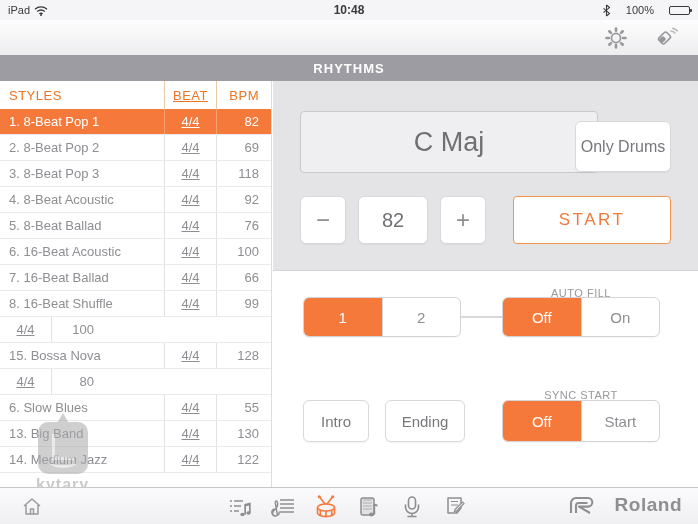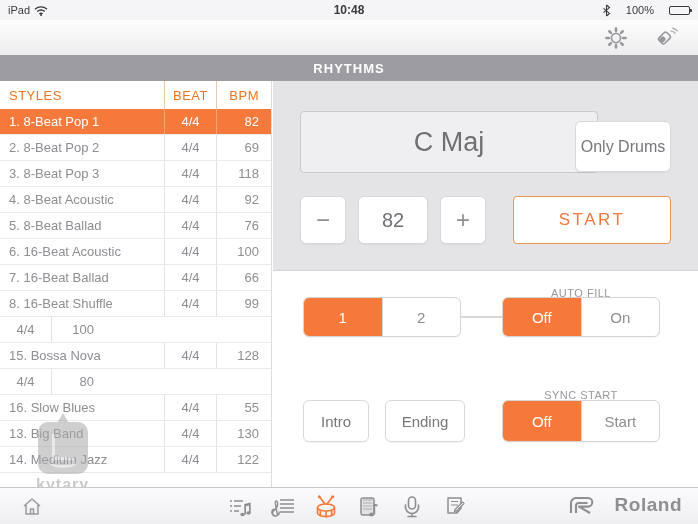--- a/index.html
+++ b/index.html
@@ -23,21 +23,21 @@
 
   
   .title-bar{position:absolute;top:55px;left:0;right:0;height:26px;background:#9c9ca2;
     color:#fff;display:flex;align-items:center;justify-content:center;
     font-size:13px;font-weight:bold;letter-spacing:1px;}
 
   
   .table-panel{position:absolute;top:81px;left:0;width:272px;height:406px;background:#fff;border-right:1px solid #dcdcde;}
   .t-row{display:flex;height:26px;align-items:center;border-bottom:1px solid #eaeaec;color:#8e8e93;font-size:13px;}
   .t-row .c-style{flex:1;padding-left:9px;white-space:nowrap;overflow:hidden;border-right:1px solid #e2e2e4;height:100%;display:flex;align-items:center;}
-  .t-row .c-beat{width:52px;text-align:left;border-right:1px solid #e2e2e4;height:100%;display:flex;align-items:center;justify-content:center;}
+  .t-row .c-beat{width:52px;text-align:left;border-right:1px solid #e2e2e4;height:100%;display:flex;align-items:center;justify-content:center;text-decoration:underline;}
   .t-row .c-bpm{width:54px;text-align:left;padding-right:12px;height:100%;display:flex;align-items:center;justify-content:flex-end;}
   .t-header{height:28px;font-size:13px;color:#ec7524;letter-spacing:.5px;border-bottom:none;}
   .t-header .c-style,.t-header .c-beat{border-right-color:#e8c9a9;}
   .t-row.selected{background:#f5793b;color:#fff;}
   .t-row.selected .c-style,.t-row.selected .c-beat{border-right-color:#f9a271;}
 
   
   .right-panel{position:absolute;top:81px;left:273px;width:425px;height:406px;background:#fff;}
   .gray-zone{position:absolute;top:0;left:0;right:0;height:190px;background:#e4e4e7;border-bottom:1px solid #d4d4d7;}
   .chord-box{position:absolute;left:27px;top:30px;width:298px;height:62px;background:#efeff1;
@@ -193,21 +193,21 @@
         <div class="t-row">
         <div class="c-style">15. Bossa Nova</div>
         <div class="c-beat">4/4</div>
         <div class="c-bpm">128</div>
       </div>
         <div class="t-row">
         <div class="c-beat">4/4</div>
         <div class="c-bpm">80</div>
       </div>
         <div class="t-row">
-        <div class="c-style">16. Slow Blues</div>
+        <div class="c-style">6. Slow Blues</div>
         <div class="c-beat">4/4</div>
         <div class="c-bpm">55</div>
       </div>
         <div class="t-row">
         <div class="c-style">13. Big Band</div>
         <div class="c-beat">4/4</div>
         <div class="c-bpm">130</div>
       </div>
         <div class="t-row">
         <div class="c-style">14. Medium Jazz</div>

